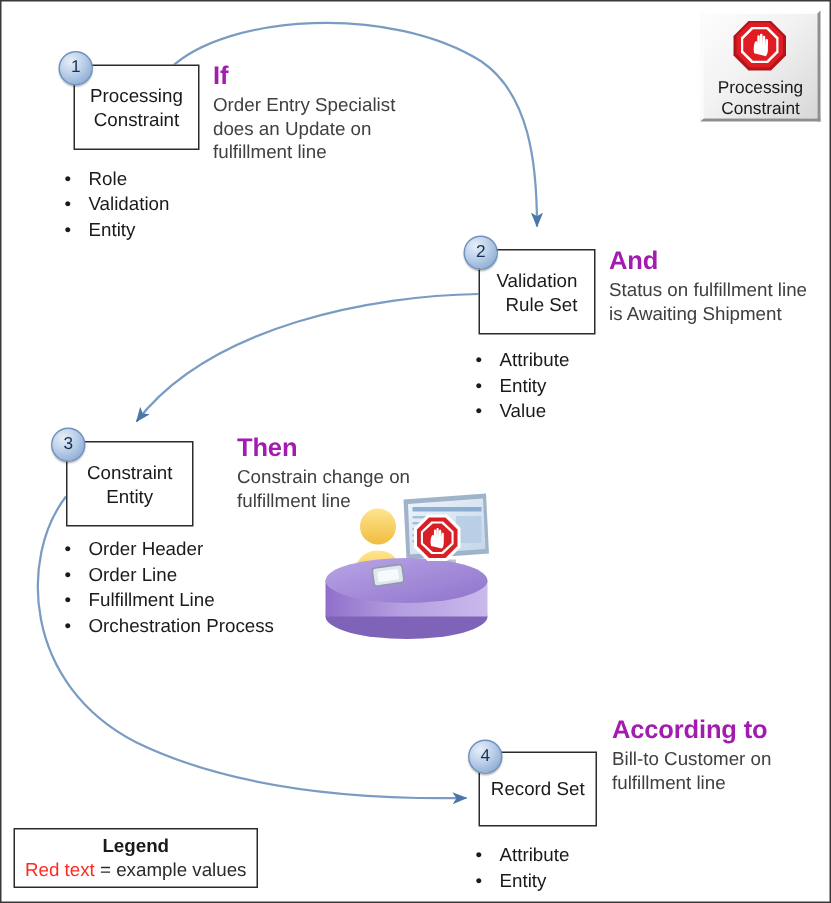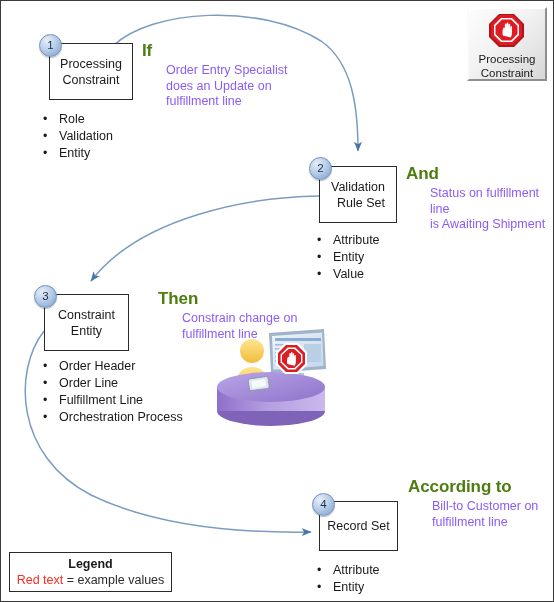--- a/index.html
+++ b/index.html
@@ -70,30 +70,29 @@
     width: 16px;
     flex: 0 0 16px;
     text-align: left;
   }
 
   
   .head-group { position: absolute; z-index: 3; }
   .head-title {
     font-size: 17px;
     font-weight: bold;
-    color: #4d7c0f;
+    color: #a21caf;
     letter-spacing: -0.1px;
     line-height: 20px;
     margin-bottom: 2px;
   }
   .head-red {
     font-size: 12.5px;
     line-height: 15.5px;
-    color: #8b5cf6;
-    margin-left: 24px;
+    color: #404040;
   }
 
   
   #legend {
     position: absolute;
     left: 8px;
     top: 551px;
     width: 163px;
     height: 40px;
     border: 1.5px solid #2b2b2b;

